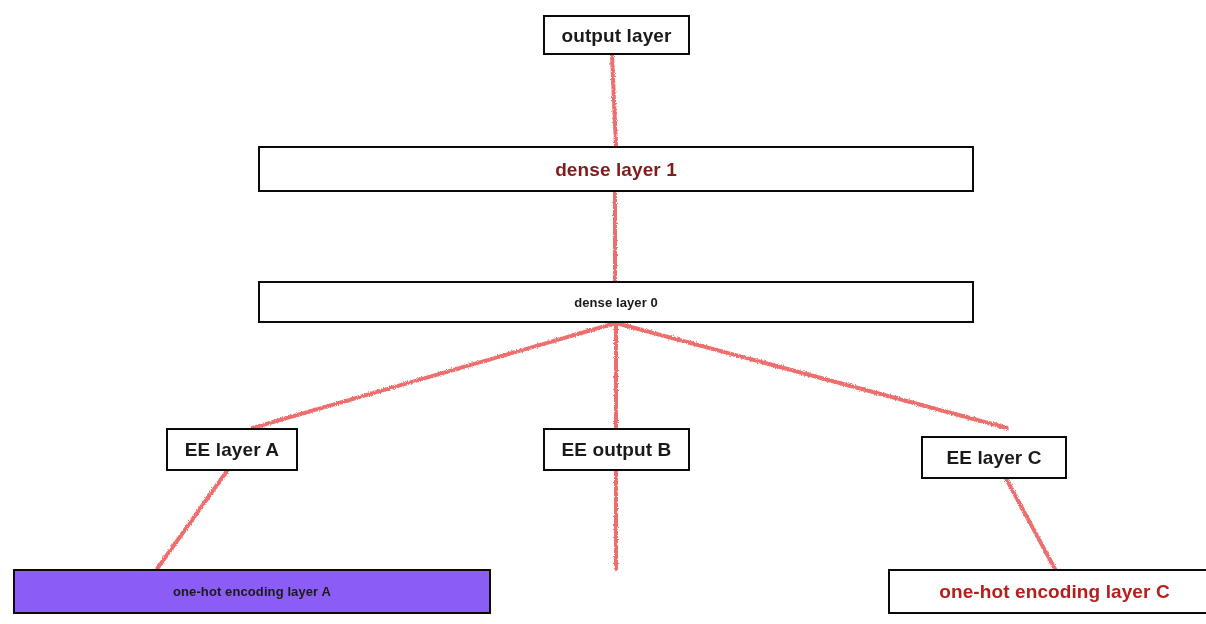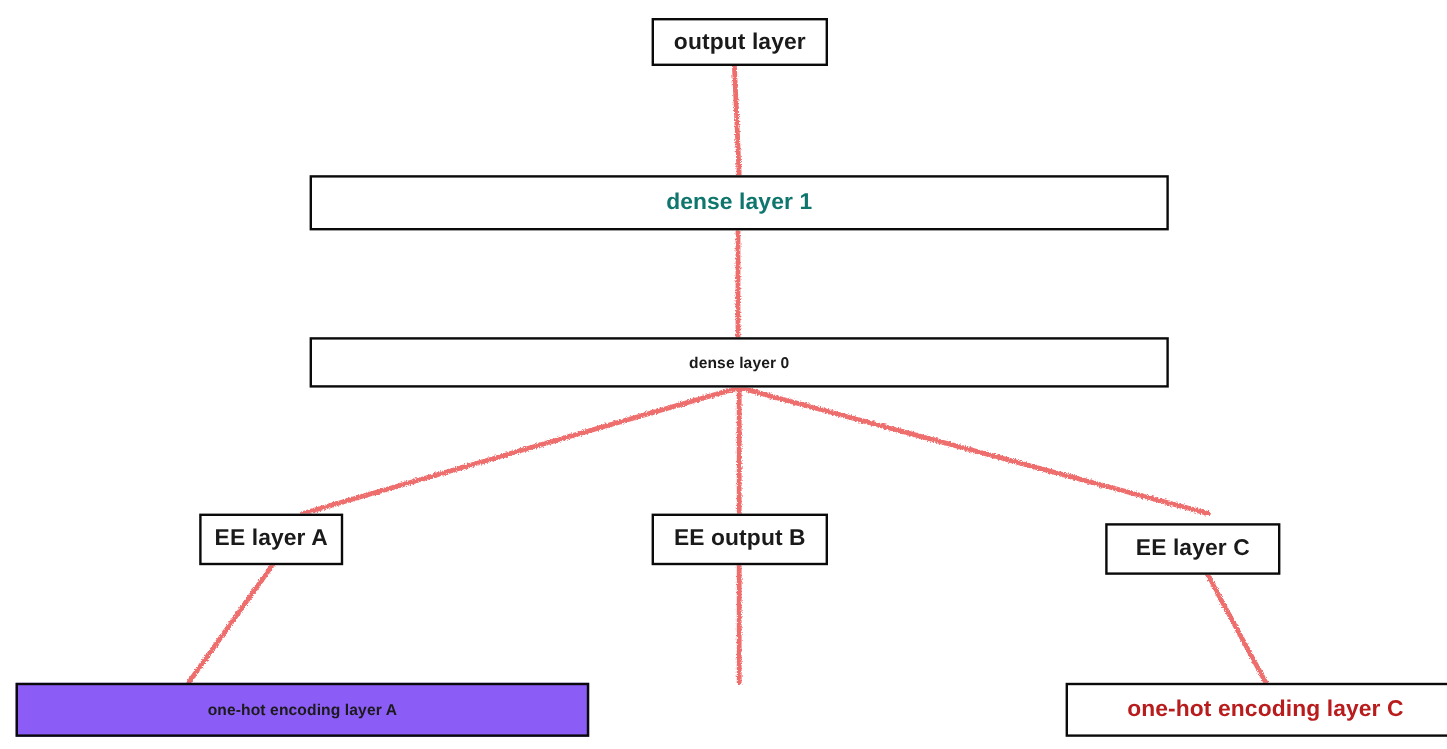--- a/index.html
+++ b/index.html
@@ -69,29 +69,29 @@
         <line x1="157" y1="569" x2="227" y2="471" stroke="#ee6e6e" stroke-width="4" stroke-linecap="round"></line>
         <line x1="616" y1="569" x2="616" y2="471" stroke="#ee6e6e" stroke-width="4" stroke-linecap="round"></line>
         <line x1="1055" y1="569" x2="1002" y2="471" stroke="#ee6e6e" stroke-width="4" stroke-linecap="round"></line>
       </g>
   </svg>
 
   <div class="node-box" style="left: 543px; top: 15px; width: 147px; height: 40px; border-color: rgb(10, 10, 10); border-width: 2px; background: rgb(255, 255, 255); color: rgb(26, 26, 26); font-size: 19px;">
     <span class="node-label">output layer</span>
   </div>
 
-  <div class="node-box" style="left: 258px; top: 146px; width: 716px; height: 46px; border-color: rgb(10, 10, 10); border-width: 2px; background: rgb(255, 255, 255); color: #0f766e; font-size: 19px;">
+  <div class="node-box" style="left: 258px; top: 146px; width: 716px; height: 46px; border-color: rgb(10, 10, 10); border-width: 2px; background: rgb(255, 255, 255); color: #7f1d1d; font-size: 19px;">
     <span class="node-label">dense layer 1</span>
   </div>
 
   <div class="node-box" style="left: 258px; top: 281px; width: 716px; height: 42px; border-color: rgb(10, 10, 10); border-width: 2px; background: rgb(255, 255, 255); color: rgb(26, 26, 26); font-size: 13px;">
     <span class="node-label">dense layer 0</span>
   </div>
 
-  <div class="node-box" style="left: 166px; top: 428px; width: 120px; height: 43px; border-color: rgb(10, 10, 10); border-width: 2px; background: rgb(255, 255, 255); color: rgb(26, 26, 26); font-size: 19px;">
+  <div class="node-box" style="left: 166px; top: 428px; width: 132px; height: 43px; border-color: rgb(10, 10, 10); border-width: 2px; background: rgb(255, 255, 255); color: rgb(26, 26, 26); font-size: 19px;">
     <span class="node-label">EE layer A</span>
   </div>
 
   <div class="node-box" style="left: 543px; top: 428px; width: 147px; height: 43px; border-color: rgb(10, 10, 10); border-width: 2px; background: rgb(255, 255, 255); color: rgb(26, 26, 26); font-size: 19px;">
     <span class="node-label">EE output B</span>
   </div>
 
   <div class="node-box" style="left: 921px; top: 436px; width: 146px; height: 43px; border-color: rgb(10, 10, 10); border-width: 2px; background: rgb(255, 255, 255); color: rgb(26, 26, 26); font-size: 19px;">
     <span class="node-label">EE layer C</span>
   </div>

